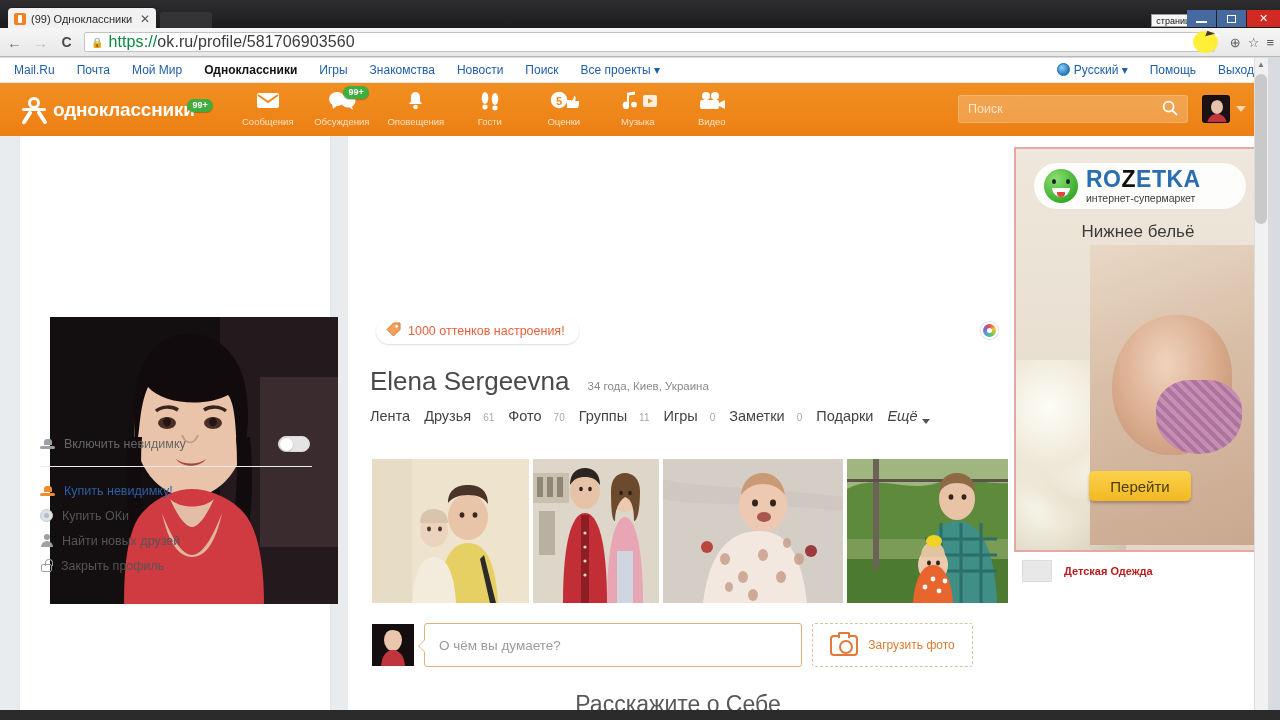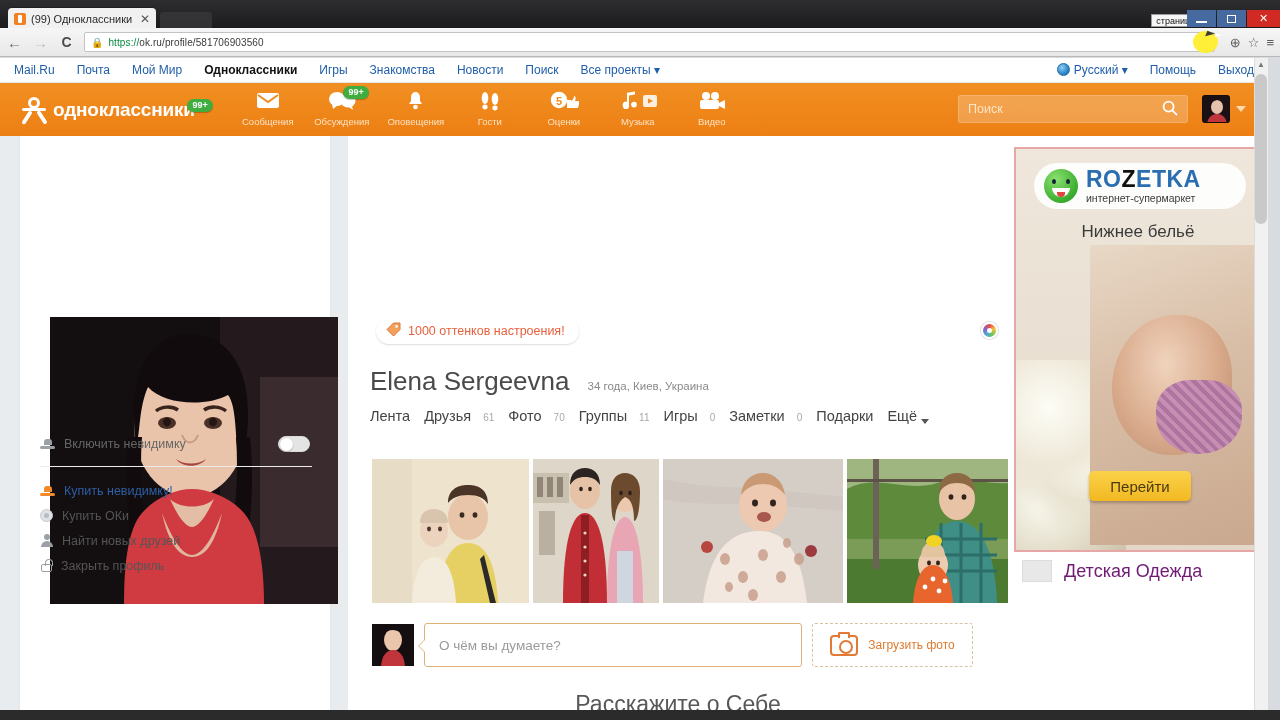--- a/index.html
+++ b/index.html
@@ -66,21 +66,21 @@
   }
   .nav-btn { font-size:15px; color:#6b6b6b; width:17px; text-align:center; line-height:1; }
   .nav-btn.disabled { color:#c0c0c0; }
   .nav-btn.reload { font-size:14px; color:#4a4a4a; font-weight:bold; }
   .omnibox {
     flex:1; height:20px; background:#fff; border:1px solid #c3c3c3;
     border-radius:2px; display:flex; align-items:center; padding:0 6px; gap:5px;
     margin-right:2px;
   }
   .lock { color:#0a9a4a; font-size:10px; }
-  .url { font-size:10px; color:#3b3b3b; letter-spacing:.1px; }
+  .url { font-size:16px; color:#3b3b3b; letter-spacing:.1px; }
   .url .scheme { color:#0a8a3f; }
   .tb-right { display:flex; align-items:center; gap:7px; padding-left:4px; }
   .tb-ic { font-size:13px; color:#5a5a5a; }
   .cursor-hl {
     position:absolute; right:62px; top:31px; width:25px; height:22px;
     background:#ffee2e; border-radius:50%; opacity:.95;
   }
   .cursor-arrow {
     position:absolute; right:66px; top:32px; width:0;height:0;
     border-left:8px solid #3a3a3a; border-bottom:6px solid transparent;
@@ -204,21 +204,21 @@
     background:#fff;border-radius:50%;
   }
 
   .uname-row { position:absolute; left:22px; top:230px; display:flex; align-items:baseline; gap:18px; }
   .uname { font-size:26px; color:#4a4a4a; font-weight:normal; }
   .umeta { font-size:11.5px; color:#8a8a8a; }
 
   .utabs { position:absolute; left:22px; top:272px; display:flex; align-items:baseline; gap:14px; }
   .utab { font-size:14.5px; color:#444; cursor:pointer; white-space:nowrap; }
   .utab .cnt { font-size:10px; color:#a8a8a8; margin-left:12px; }
-  .utab.caret { display:flex; align-items:flex-end; gap:4px; }
+  .utab.caret { display:flex; align-items:flex-end; gap:4px;font-style:italic; }
   .caret-dark { border-left:4px solid transparent;border-right:4px solid transparent;border-top:5px solid #555; }
 
   .photostrip { position:absolute; left:24px; top:323px; display:flex; gap:4px; }
   .ph { width:157px; height:144px; overflow:hidden; position:relative; background:#cfcfcf; }
   .ph.p2 { width:126px; }
   .ph.p3 { width:180px; }
   .ph.p4 { width:181px; }
 
   .statusrow { position:absolute; left:24px; top:487px; display:flex; align-items:center; gap:10px; }
   .st-ava { width:42px;height:42px;background:#140e11; overflow:hidden; position:relative; }
@@ -328,21 +328,21 @@
     border-radius:40% 40% 50% 50%; opacity:.92;
   }
   .ad-cta {
     position:absolute; left:73px; bottom:49px; width:102px; height:30px;
     background:linear-gradient(#fbd24a,#f2b822); border-radius:5px;
     display:flex;align-items:center;justify-content:center;
     color:#4a3a10; font-size:15px; box-shadow:0 2px 3px rgba(0,0,0,.25);
   }
   .ad-below { position:absolute; left:14px; top:424px; display:flex; align-items:center; gap:12px; }
   .ad-thumb { width:30px;height:22px;background:#e8e8e8;border:1px solid #dcdcdc; }
-  .ad-below-txt { font-size:18px; color:#701a75; }
+  .ad-below-txt { font-size:11px; color:#b91c1c;font-weight:bold; }
 
   
   .pimg { position:absolute; inset:0; }
   .sb-scroll { position:absolute; right:0; top:0; width:14px; height:662px; background:#f1f1f1; border-left:1px solid #dcdcdc; }
   .sb-thumb { position:absolute; right:1px; top:0; width:12px; height:150px; background:#c9c9c9; border-radius:6px; }
   .sb-arrow { position:absolute; right:1px; font-size:8px; color:#777; width:12px; text-align:center; }
   .strip-bottom { position:absolute; left:0; bottom:0; width:1280px; height:10px; background:#2b2b2b; }
 </style>
 </head>
 <body>

